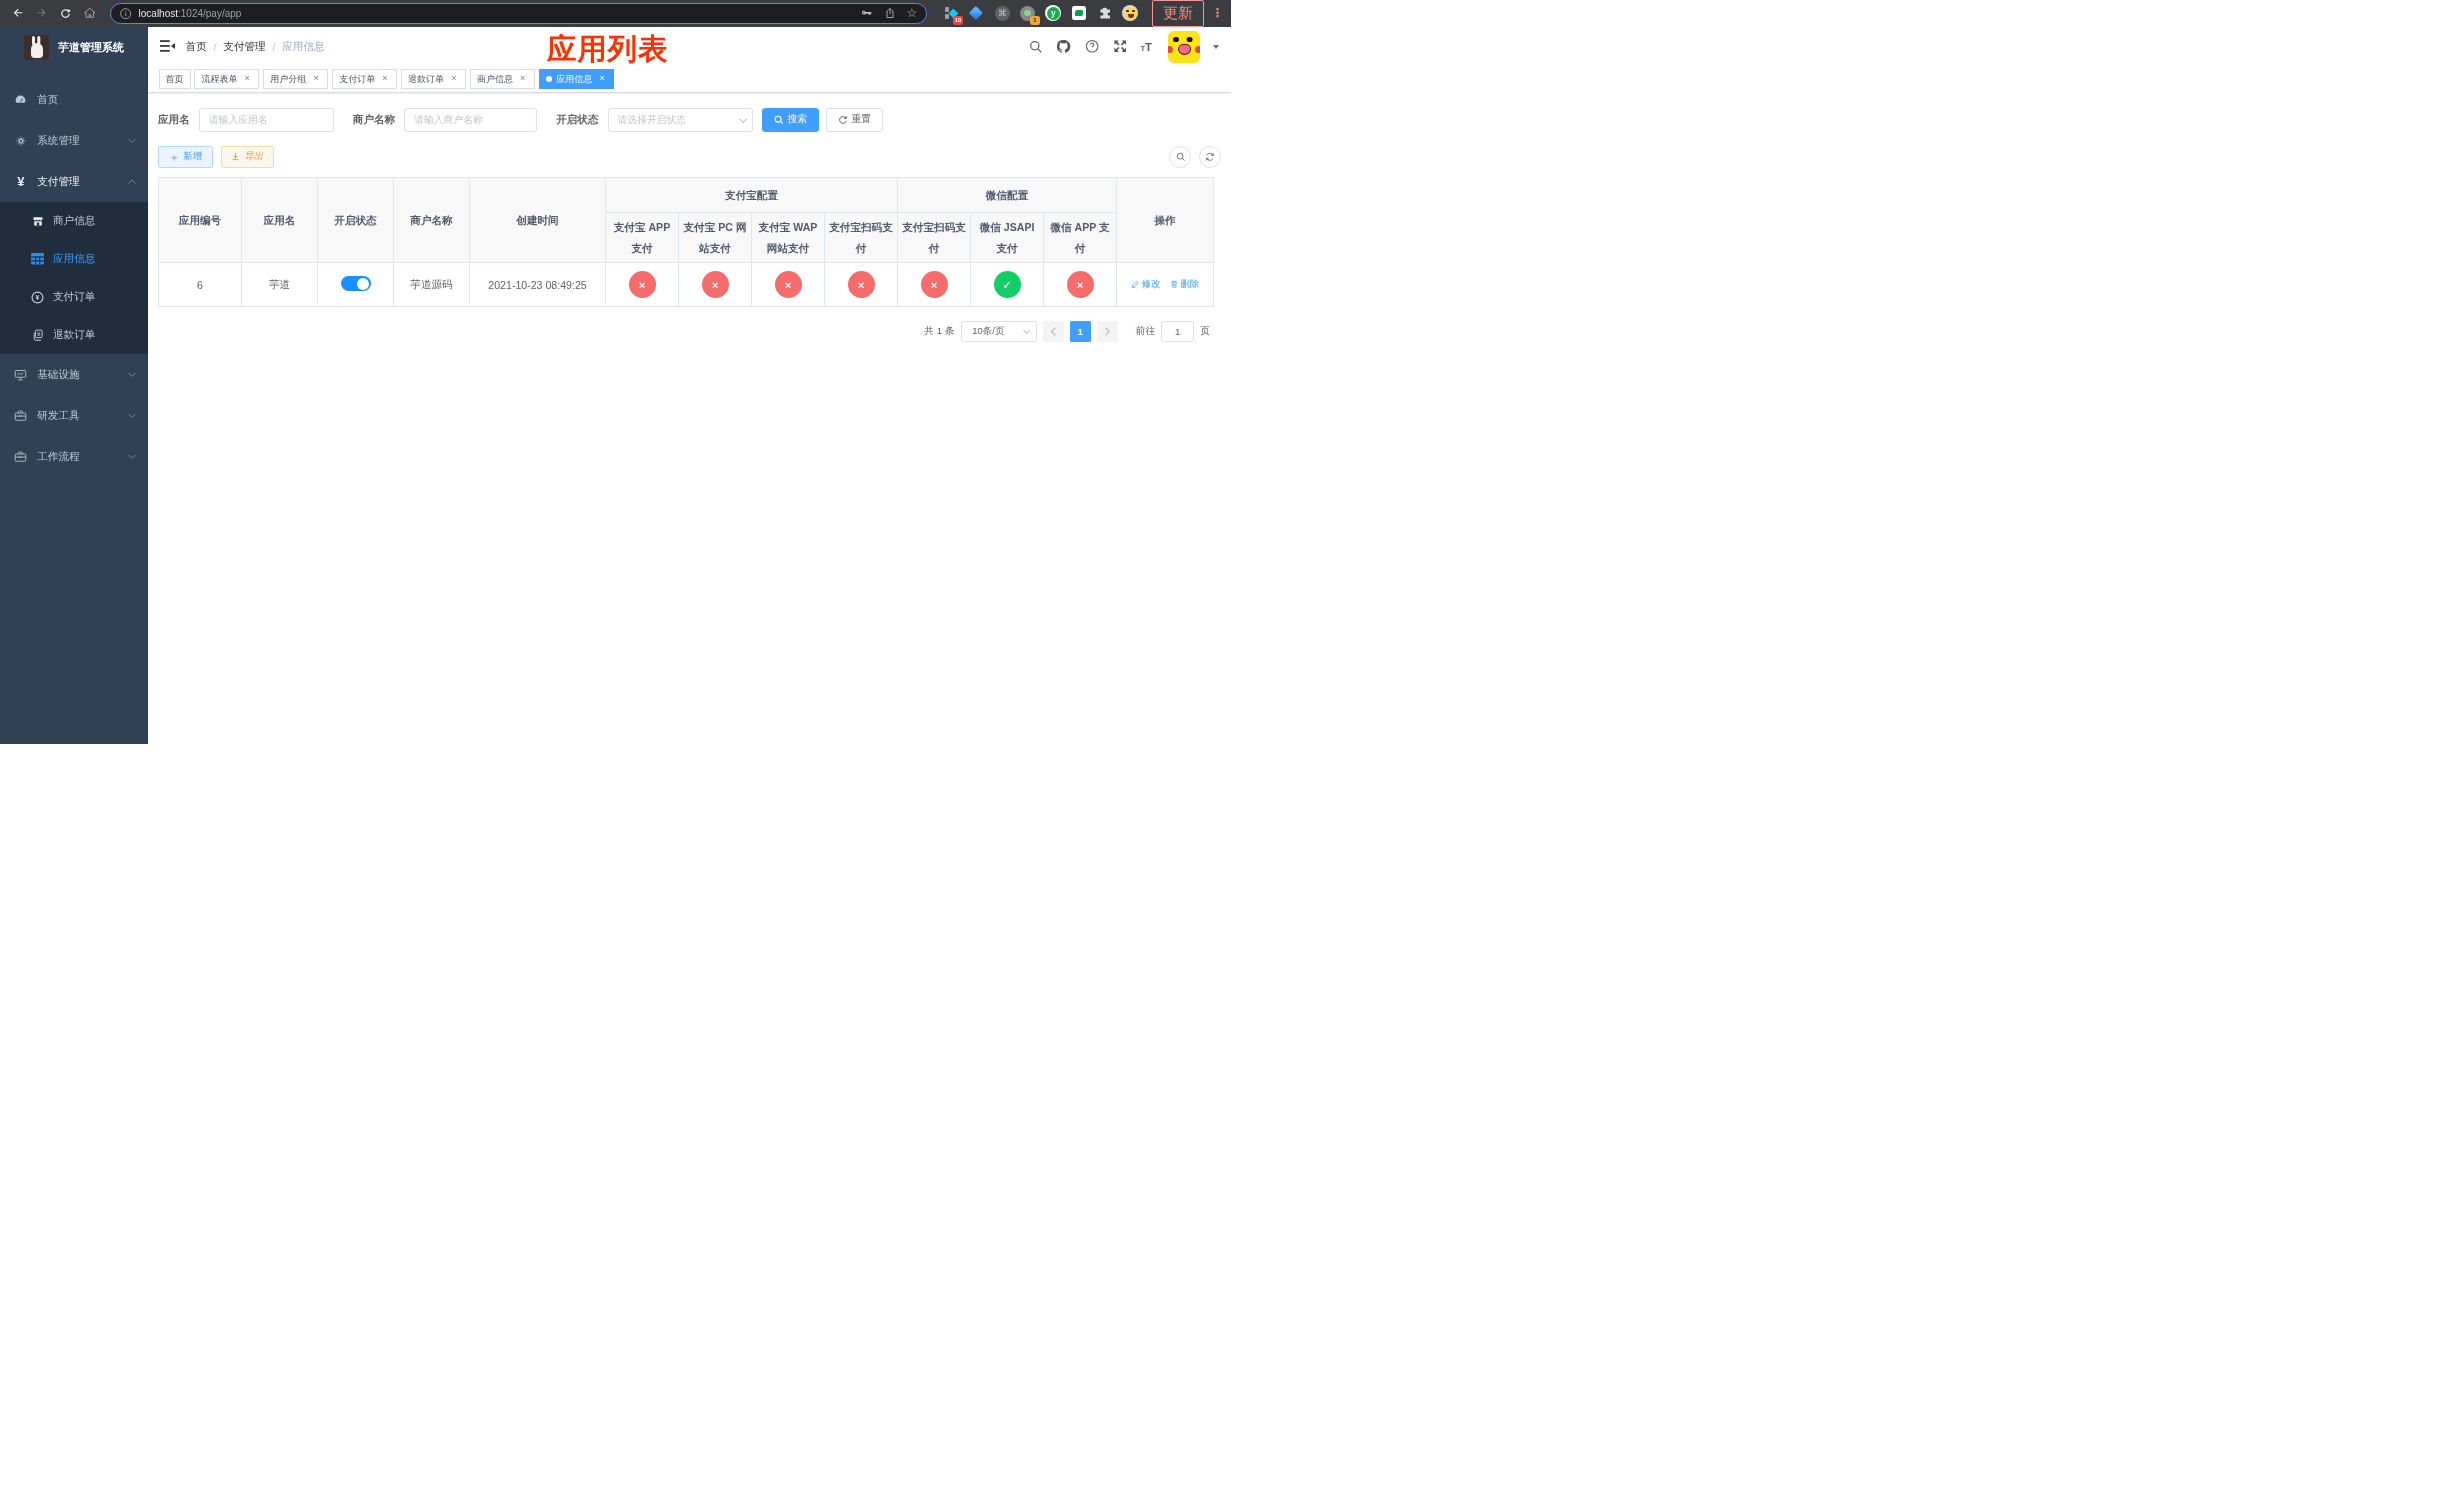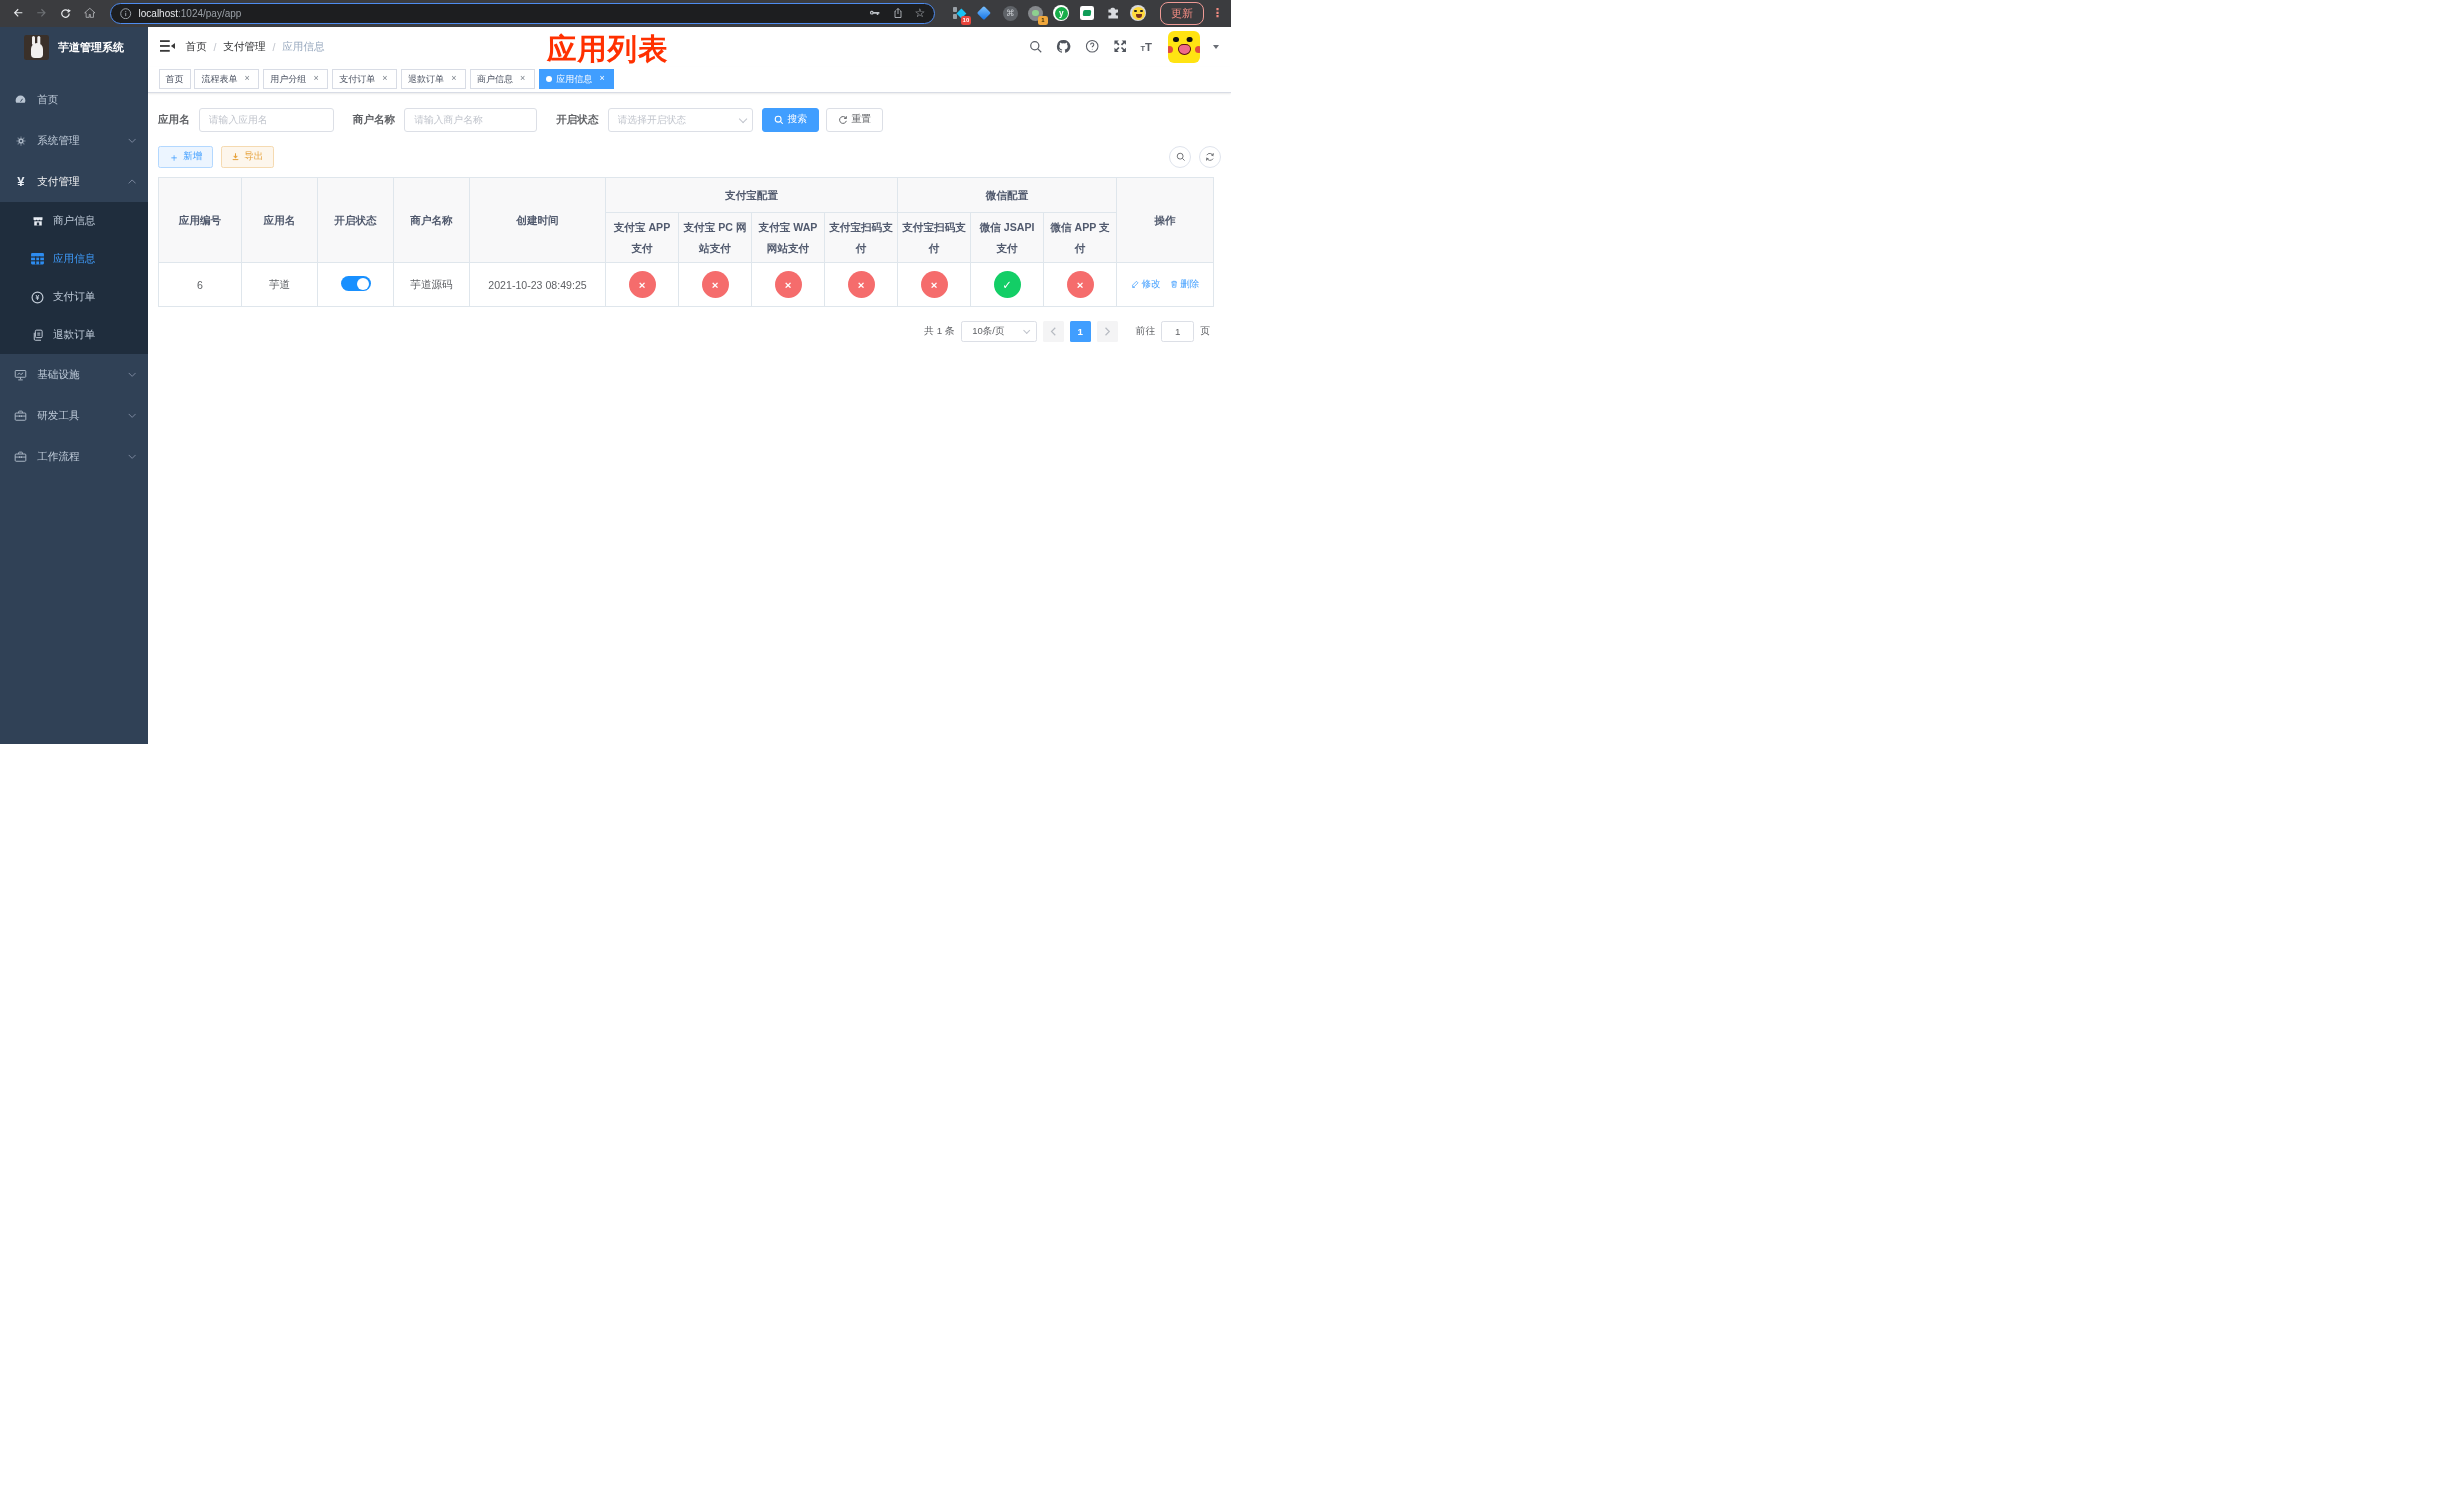--- a/index.html
+++ b/index.html
@@ -13,22 +13,22 @@
     display:flex; align-items:center; padding:0 9px; gap:6.8px; margin-left:6px; }
   .url-text { font-size:10px; color:#e8eaed; white-space:nowrap; }
   .url-text .dim { color:#9aa0a6; }
   .url-right { margin-left:auto; display:flex; align-items:center; gap:10.6px; }
   .ext-area { display:flex; align-items:center; gap:9px; margin-left:10.6px; }
   .ext { position:relative; width:16.7px; height:16.7px; display:flex; align-items:center; justify-content:center; }
   .badge { position:absolute; bottom:-3px; right:-3.8px; min-width:9.8px; height:9px; border-radius:2.3px;
     font-size:6px; line-height:9px; text-align:center; padding:0 1.5px; font-weight:bold; }
   .badge.red { background:#e8453c; color:#fff; }
   .badge.orange { background:#f0a73c; color:#3a2c00; }
-  .update-btn { margin-left:9px; border:0.8px solid #ef9a95; color:#f28b82; font-size:11px;
-    padding:3px 9.8px; border-radius:8px; background:transparent; white-space:nowrap; }
+  .update-btn { margin-left:9px; border:0.8px solid #ef9a95; color:#f28b82; font-size:15px;
+    padding:3px 9.8px; border-radius:2px; background:transparent; white-space:nowrap; }
   .kebab { color:#f28b82; font-size:12px; letter-spacing:0; margin-left:3px; font-weight:bold; }
   .cmd-circle { width:15px;height:15px;border-radius:50%;background:#5f6368;color:#cdd1d5;font-size:8.3px;
     display:flex;align-items:center;justify-content:center; }
   .grey-circle { width:15px;height:15px;border-radius:50%;background:#85888c;position:relative; }
   .grey-circle i { position:absolute;left:3.8px;top:3.8px;width:6.8px;height:6.8px;border-radius:50%;background:#8ed08f; }
   .ycircle { width:16px;height:16px;border-radius:50%;background:#fff;display:flex;align-items:center;justify-content:center; }
   .ycircle b { width:13px;height:13px;border-radius:50%;background:#17ad49;color:#fff;font-size:8.3px;line-height:13px;text-align:center; }
   .chat-sq { width:14.4px;height:14.4px;background:#fff;border-radius:2.3px;display:flex;align-items:center;justify-content:center; }
   .chat-sq i { width:8.3px;height:6px;background:#0f9d58;border-radius:1.5px;display:block;transform:skewX(-6deg); }
   .gem { width:9.8px;height:9.8px;background:linear-gradient(135deg,#7ec3ff,#1273e6);transform:rotate(45deg);border-radius:1.5px; }
@@ -112,21 +112,21 @@
   .sel-chev { position:absolute; right:7.6px; top:9px; width:6px; height:6px; border-right:1.1px solid #c0c4cc;
     border-bottom:1.1px solid #c0c4cc; transform:rotate(45deg) translateY(-1.5px); }
   .btn { height:24px; border-radius:3px; border:0.8px solid transparent; font-size:9.8px; display:inline-flex;
     align-items:center; gap:3.8px; padding:0 10.6px; cursor:pointer; font-family:inherit; }
   .btn-primary { background:#409eff; border-color:#409eff; color:#fff; }
   .btn-plain { background:#fff; border-color:#dcdfe6; color:#606266; margin-left:7.6px; }
 
   .toolbar { display:flex; align-items:center; margin-top:14.4px; }
   .btn-sm { height:22px; font-size:9.5px; padding:0 9.8px; border-radius:2.3px; }
   .btn-add { background:#ecf5ff; border:0.8px solid #b3d8ff; color:#409eff; }
-  .btn-export { background:#fdf6ec; border:0.8px solid #f5dab1; color:#e6a23c; margin-left:7.6px; }
+  .btn-export { background:#fdf6ec; border:0.8px solid #f5dab1; color:#e6a23c; margin-left:7.6px;font-style:italic; }
   .toolbar-right { margin-left:auto; display:flex; gap:7.6px; }
   .circle-btn { width:22px; height:22px; border-radius:50%; border:0.8px solid #dfe4ed; background:#fff;
     display:flex; align-items:center; justify-content:center; color:#606266; cursor:pointer; }
 
   
   table.grid { border-collapse:collapse; margin-top:9px; table-layout:fixed; width:1052px; }
   table.grid th, table.grid td { border:0.8px solid #dfe6ec; text-align:center; vertical-align:middle; }
   table.grid th { background:#f8f8f9; color:#515a6e; font-size:10.6px; font-weight:bold; padding:4.5px 3px; line-height:1.9; }
   tr.gh th { height:35px; }
   tr.sh th { height:47px; }

